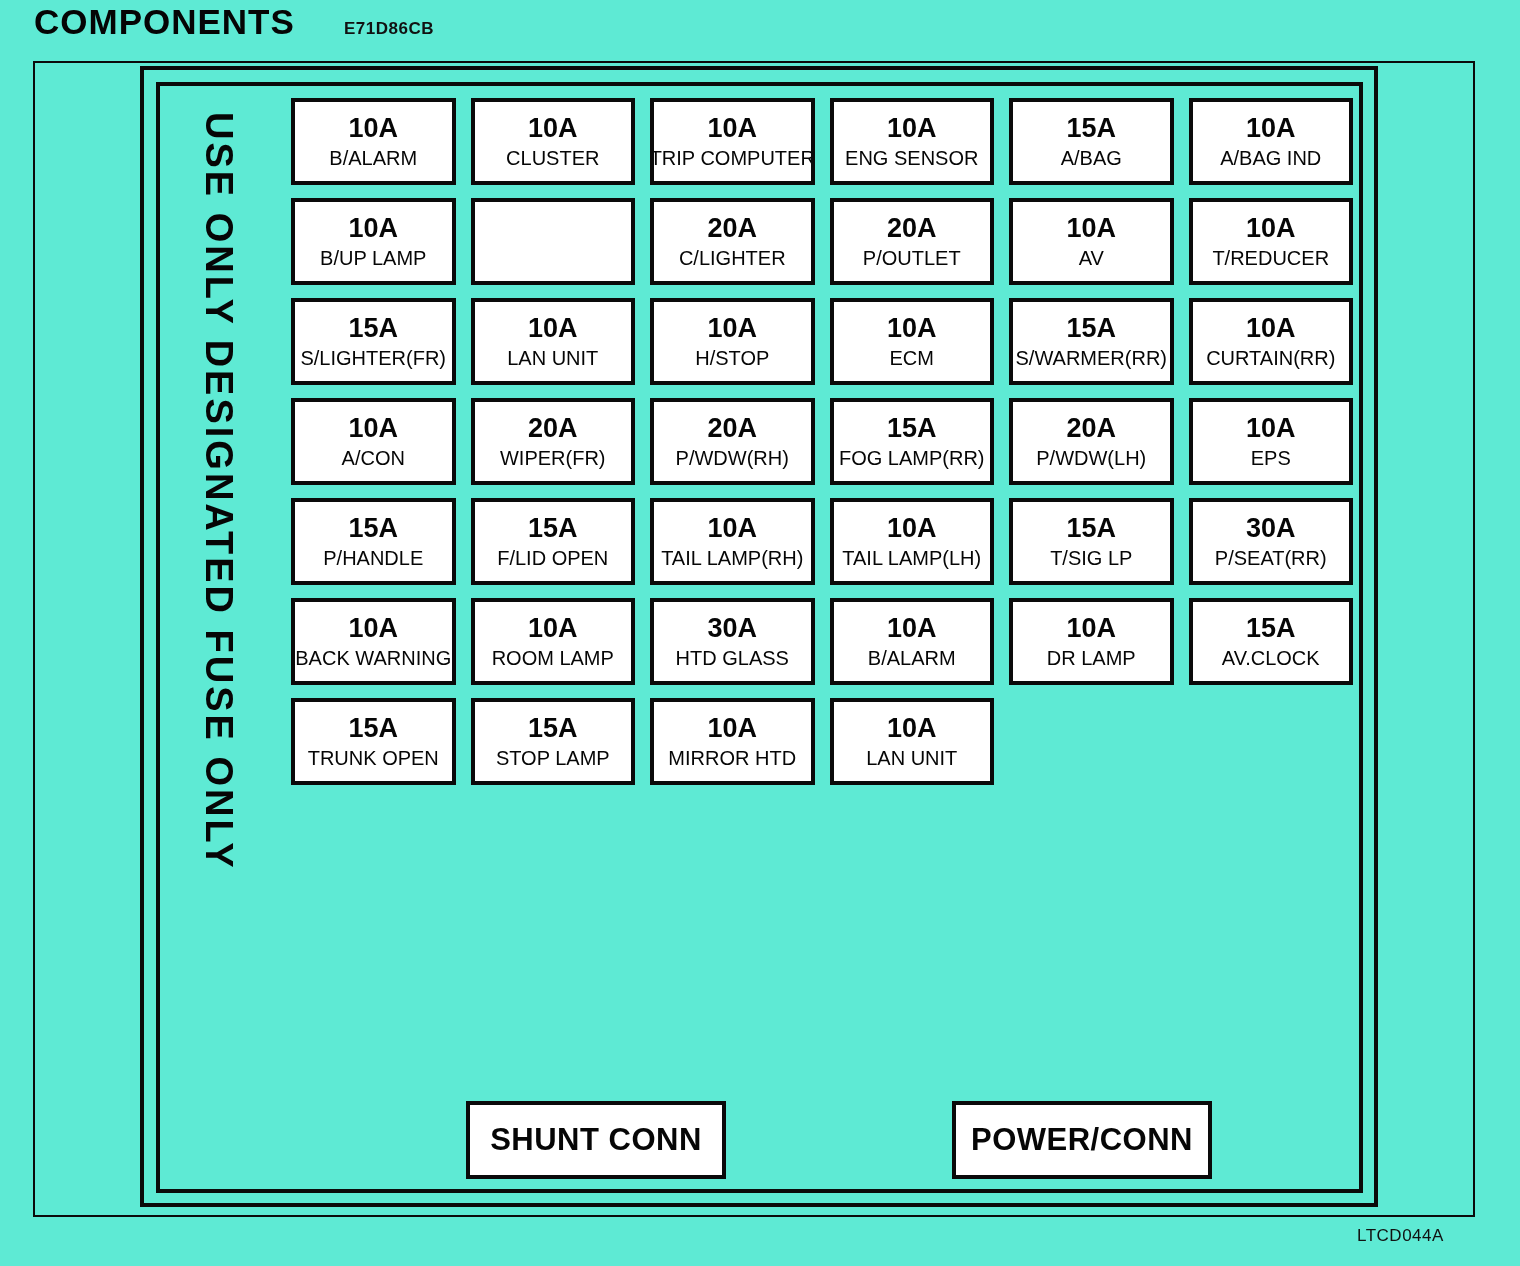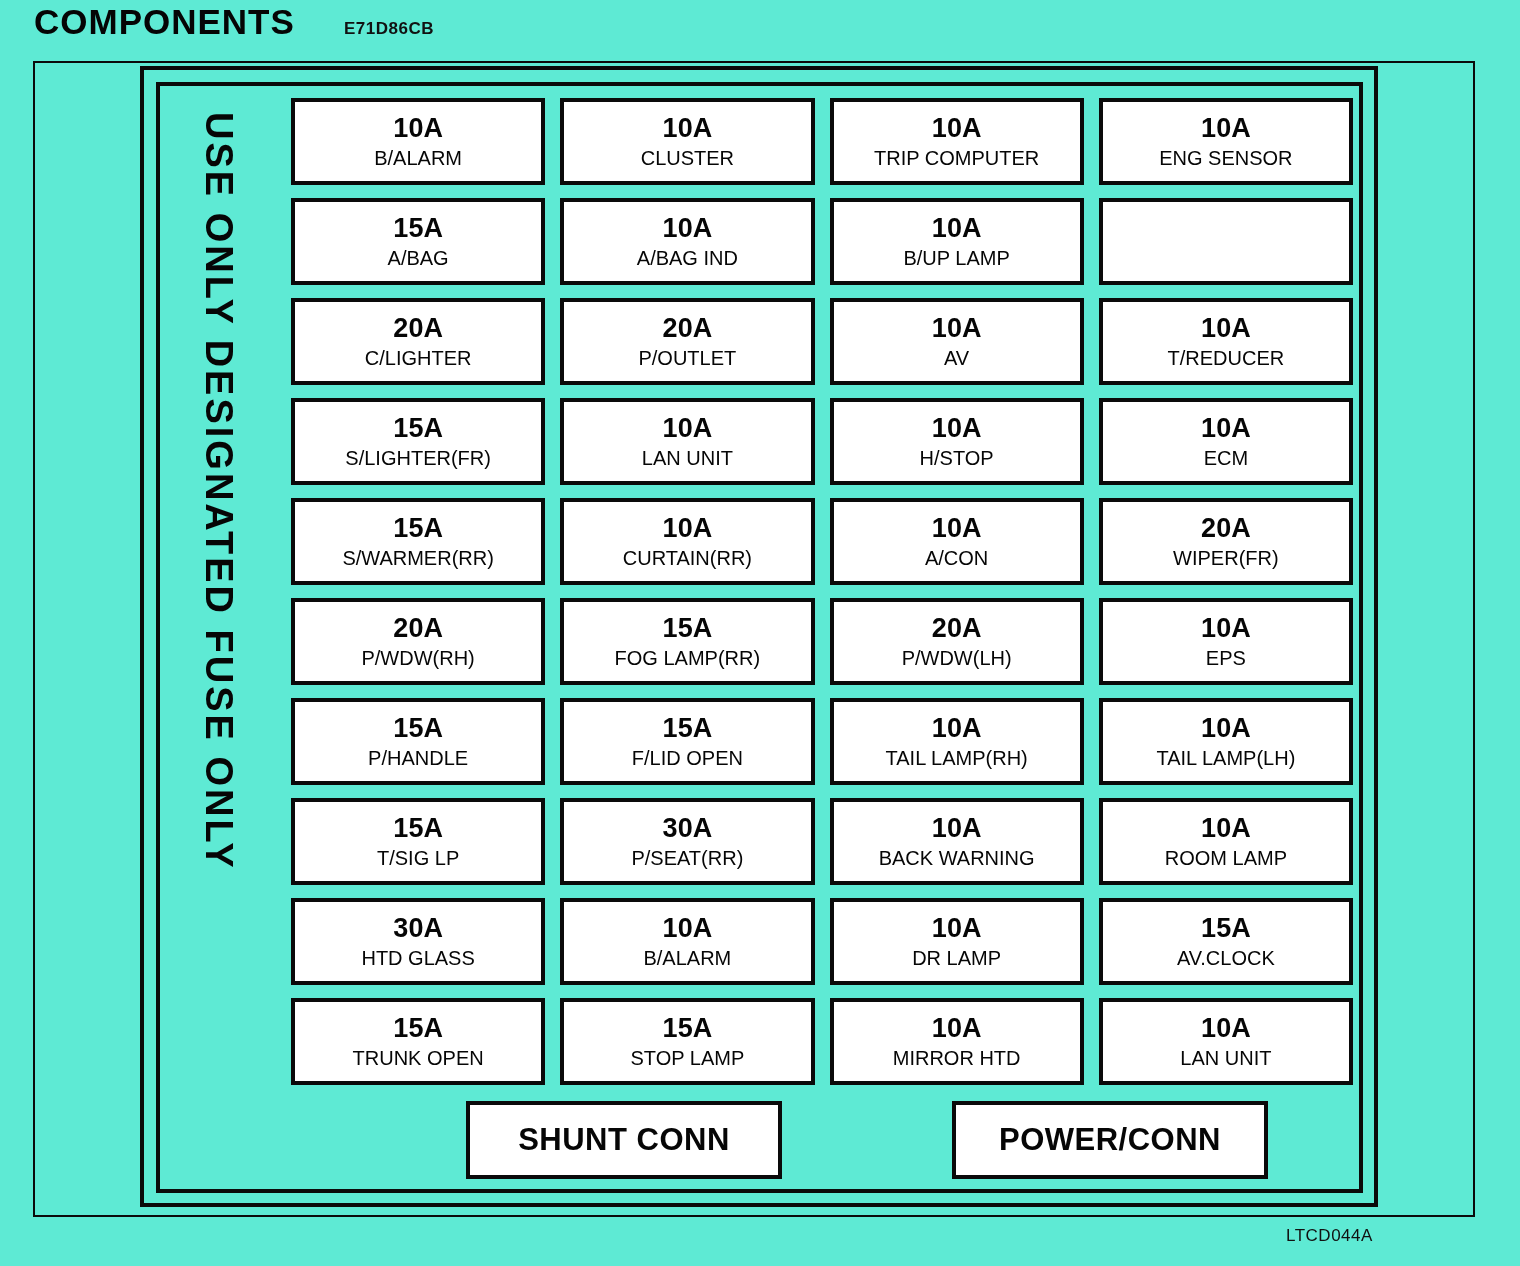--- a/index.html
+++ b/index.html
@@ -78,21 +78,21 @@
     white-space: nowrap;
     color: #060606;
     line-height: 50px;
   }
   .fuse-grid {
     position: absolute;
     left: 291px;
     top: 98px;
     width: 1062px;
     display: grid;
-    grid-template-columns: repeat(4, 1fr);
+    grid-template-columns: repeat(6, 1fr);
     column-gap: 15px;
     row-gap: 13px;
   }
   .fuse-cell {
     height: 87px;
     box-sizing: border-box;
     border: 4px solid #0a0a0a;
     background: #ffffff;
     display: flex;
     flex-direction: column;
@@ -111,38 +111,38 @@
   .fuse-cell .fname {
     font-size: 20px;
     font-weight: 400;
     line-height: 1.1;
     white-space: nowrap;
     color: #060606;
   }
   .connector-box {
     position: absolute;
     top: 1101px;
-    width: 316px;
+    width: 260px;
     height: 78px;
     box-sizing: border-box;
     border: 4px solid #0a0a0a;
     display: flex;
     align-items: center;
     justify-content: center;
     font-size: 31px;
     font-weight: 700;
     letter-spacing: 0.5px;
     color: #060606;
     background: #fff;
   }
   .connector-shunt { left: 466px; }
   .connector-power { left: 952px; }
   .footer-code {
     position: absolute;
-    left: 1286px;
+    left: 1357px;
     top: 1226px;
     font-size: 17px;
     font-weight: 400;
     letter-spacing: 0.5px;
     color: #111;
   }
 </style>
 </head>
 <body>
 

